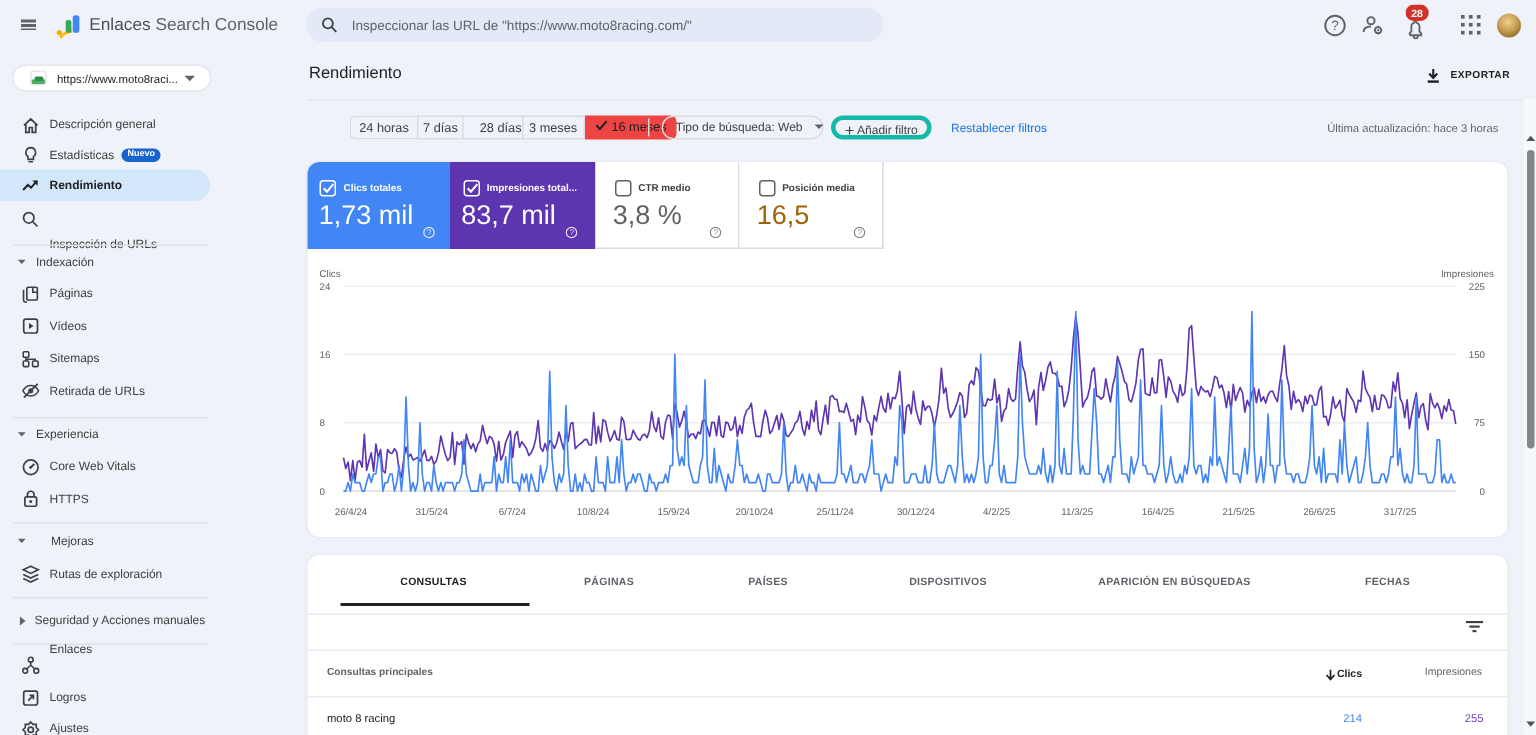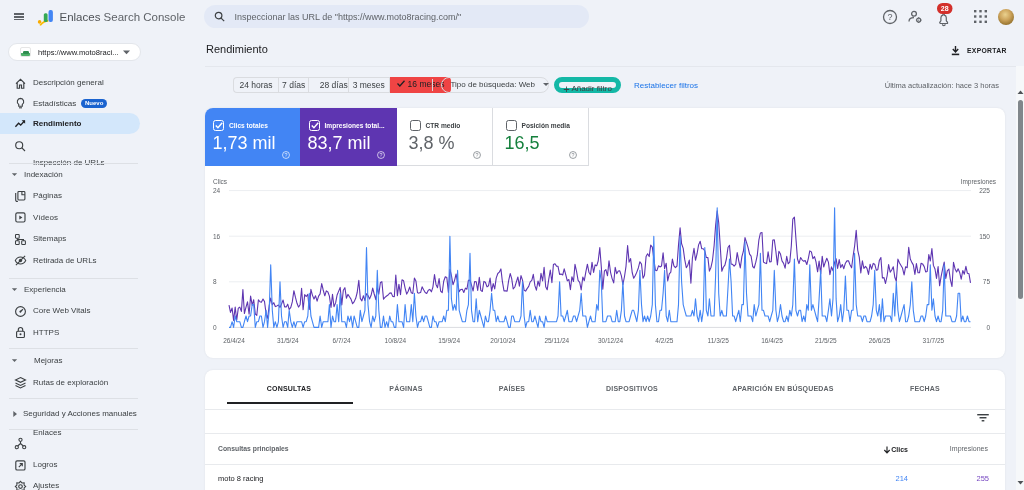--- a/index.html
+++ b/index.html
@@ -194,21 +194,21 @@
   <div class="txt" style="width:45px; border:1px solid #dadce0; border-right:none; border-radius:4px 0 0 4px; line-height:14px; text-align:center;">24 horas</div>
   <div class="txt" style="width:30.3px; border:1px solid #dadce0; border-right:none; line-height:14px; text-align:center;">7 días</div>
   <div class="txt" style="width:39.4px; border:1px solid #dadce0; border-right:none; line-height:14px; text-align:right;">28 días</div>
   <div class="txt" style="width:42.1px; border:1px solid #dadce0; line-height:14px; text-align:center;">3 meses</div>
   <div class="txt" style="width:61.5px; background:#ef4444; border-radius:0 4px 4px 0; line-height:15.5px; font-weight:500; color:#202124; text-align:center;"><svg width="8" height="7" viewBox="0 0 9 8" style="margin-right:3px;">
         <path d="M0.5 4 L3.2 6.8 L8.5 0.8" stroke="#202124" stroke-width="1.5" fill="none"></path>
       </svg>16 meses</div>
 </div>
 <div class="abs" style="left:432px; top:79px; width:1px; height:12px; background:#d5d8dd;"></div>
 <div class="abs txt" style="left:441px; top:77px; width:108px; height:15.5px; border:1px solid #dadce0; border-radius:8px; padding-left:8.5px; line-height:14px; font-size:8px; color:#3c4043;">Tipo de búsqueda: Web<span style="display:inline-block; margin-left:8px; width:0; height:0; border-left:3px solid transparent; border-right:3px solid transparent; border-top:3.6px solid #5f6368; vertical-align:1px;"></span></div>
-<div class="abs txt" style="left:554px; top:77px; width:67px; height:15.5px; border:5px solid #14b8a6; border-radius:8px; line-height:13.5px; font-size:8px; color:#3c4043; text-align:center;"><span style="font-size:11px; vertical-align:-1.5px;">+</span> Añadir filtro</div>
+<div class="abs txt" style="left:554px; top:77px; width:67px; height:15.5px; border:3px solid #14b8a6; border-radius:8px; line-height:13.5px; font-size:8px; color:#3c4043; text-align:center;"><span style="font-size:11px; vertical-align:-1.5px;">+</span> Añadir filtro</div>
 <div class="abs txt" style="left:634px; top:80.5px; font-size:8px; color:#1a73e8;">Restablecer filtros</div>
 <div class="abs txt" style="left:999px; top:80.5px; transform:translateX(-100%); font-size:7.5px; color:#5f6368;">Última actualización: hace 3 horas</div>
 
 <div class="abs" style="left:205px; top:108px; width:800px; height:250px; background:#fff; border-radius:8px; box-shadow:0 0 2px rgba(60,64,67,0.10);"></div>
 
 <div class="abs" style="left:205px; top:108px; width:95px; height:57.5px; background:#4285f4; border-radius:8px 0 0 0;"></div>
 <div class="abs" style="left:300px; top:108px; width:96.5px; height:57.5px; background:#5e35b1;"></div>
 <div class="abs" style="left:396.5px; top:108px; width:96px; height:57.5px; background:#fff; border-right:1px solid #dadce0; border-bottom:1px solid #dadce0;"></div>
 <div class="abs" style="left:492.5px; top:108px; width:96px; height:57.5px; background:#fff; border-right:1px solid #dadce0; border-bottom:1px solid #dadce0;"></div>
 
@@ -234,21 +234,21 @@
   </svg>
 <div class="abs" style="left:409.5px; top:119.5px; width:11px; height:11px; border:1.4px solid #5f6368; border-radius:2.5px; background:#fff;"></div>
 <div class="abs txt" style="left:425.5px; top:121.5px; font-size:6.6px; font-weight:700; color:#3c4043;">CTR medio</div>
 <div class="abs txt" style="left:408.5px; top:133.3px; font-size:18px; color:#5f6368;">3,8 %</div>
 <svg class="abs" style="left:473px; top:151px;" width="8" height="8" viewBox="0 0 9 9">
     <circle cx="4.5" cy="4.5" r="3.9" fill="none" stroke="#80868b" stroke-width="0.9"></circle>
     <text x="4.6" y="6.7" font-size="6" fill="#80868b" text-anchor="middle" font-family="Liberation Sans">?</text>
   </svg>
 <div class="abs" style="left:505.5px; top:119.5px; width:11px; height:11px; border:1.4px solid #5f6368; border-radius:2.5px; background:#fff;"></div>
 <div class="abs txt" style="left:521.5px; top:121.5px; font-size:6.6px; font-weight:700; color:#3c4043;">Posición media</div>
-<div class="abs txt" style="left:504.5px; top:133.3px; font-size:18px; color:#15803d;">16,5</div>
+<div class="abs txt" style="left:504.5px; top:133.3px; font-size:18px; color:#a16207;">16,5</div>
 <svg class="abs" style="left:569px; top:151px;" width="8" height="8" viewBox="0 0 9 9">
     <circle cx="4.5" cy="4.5" r="3.9" fill="none" stroke="#80868b" stroke-width="0.9"></circle>
     <text x="4.6" y="6.7" font-size="6" fill="#80868b" text-anchor="middle" font-family="Liberation Sans">?</text>
   </svg>
 
 <svg class="abs" style="left:205px; top:108px;" width="800" height="250" viewBox="0 0 800 250">
     <line x1="24" y1="82.6" x2="766" y2="82.6" stroke="#eceef1" stroke-width="1"></line>
     <line x1="24" y1="128.2" x2="766" y2="128.2" stroke="#eceef1" stroke-width="1"></line>
     <line x1="24" y1="173.8" x2="766" y2="173.8" stroke="#eceef1" stroke-width="1"></line>
     <line x1="24" y1="219.4" x2="766" y2="219.4" stroke="#dadce0" stroke-width="1"></line>

